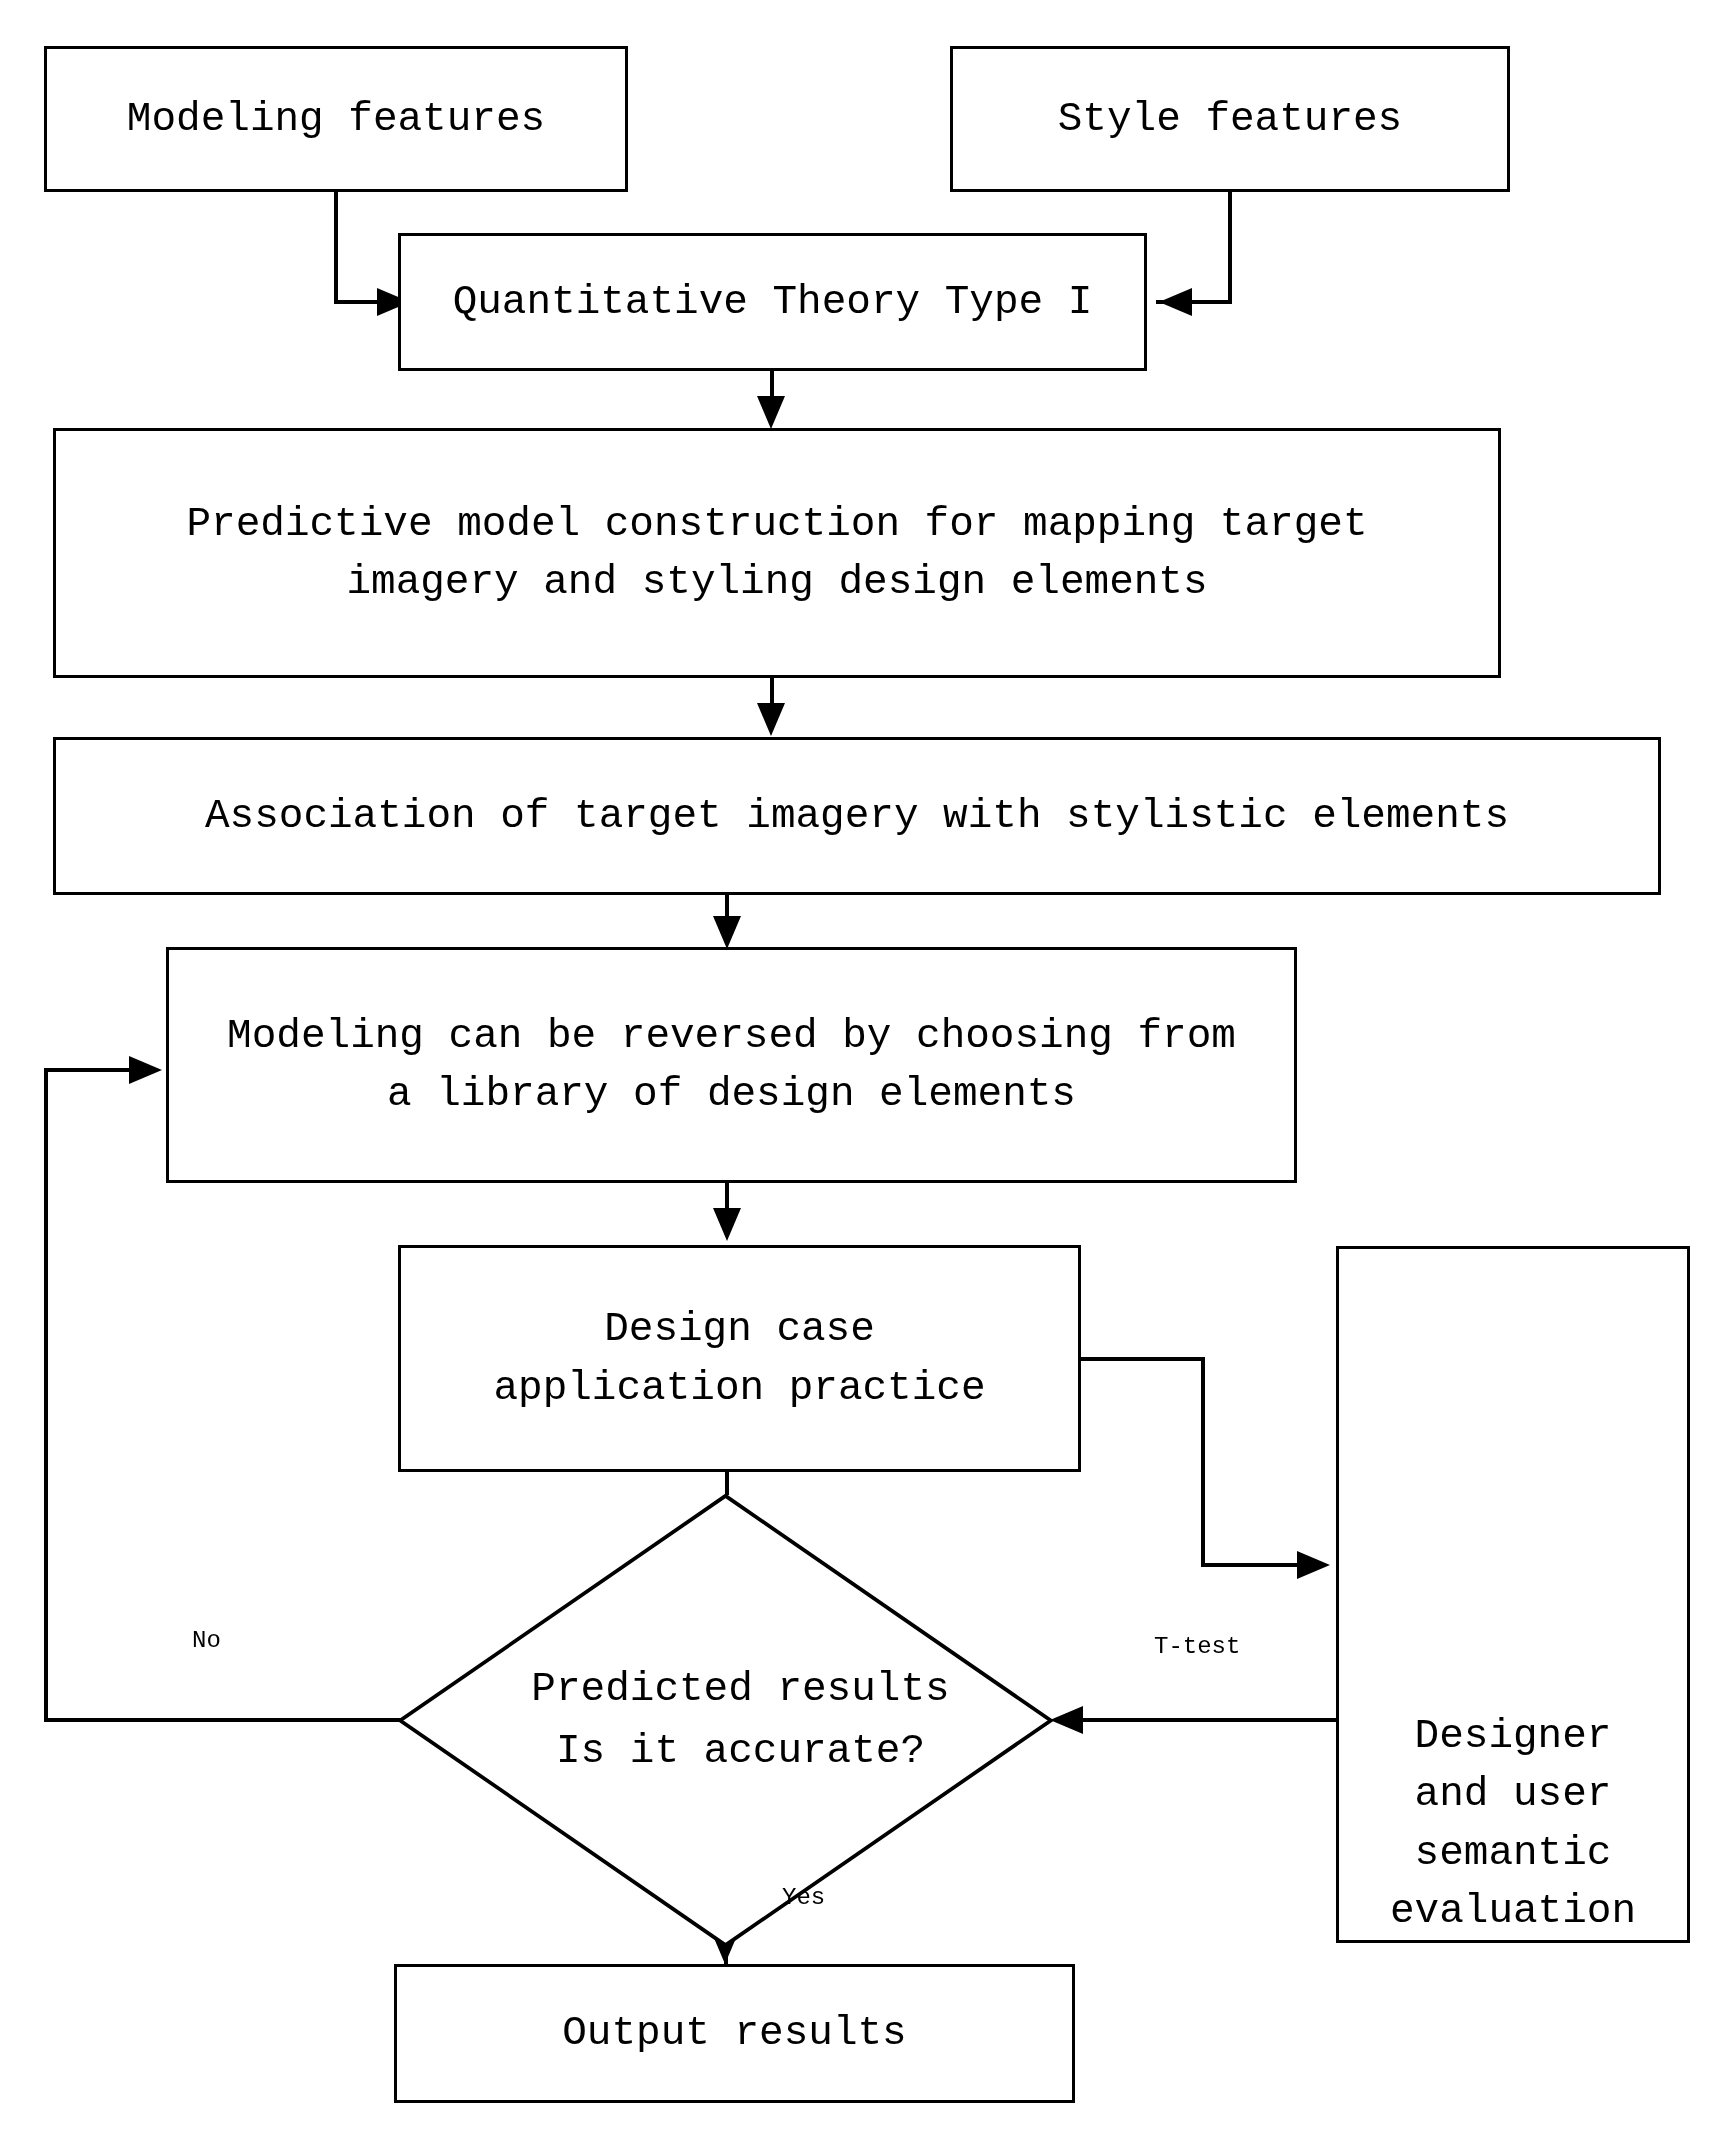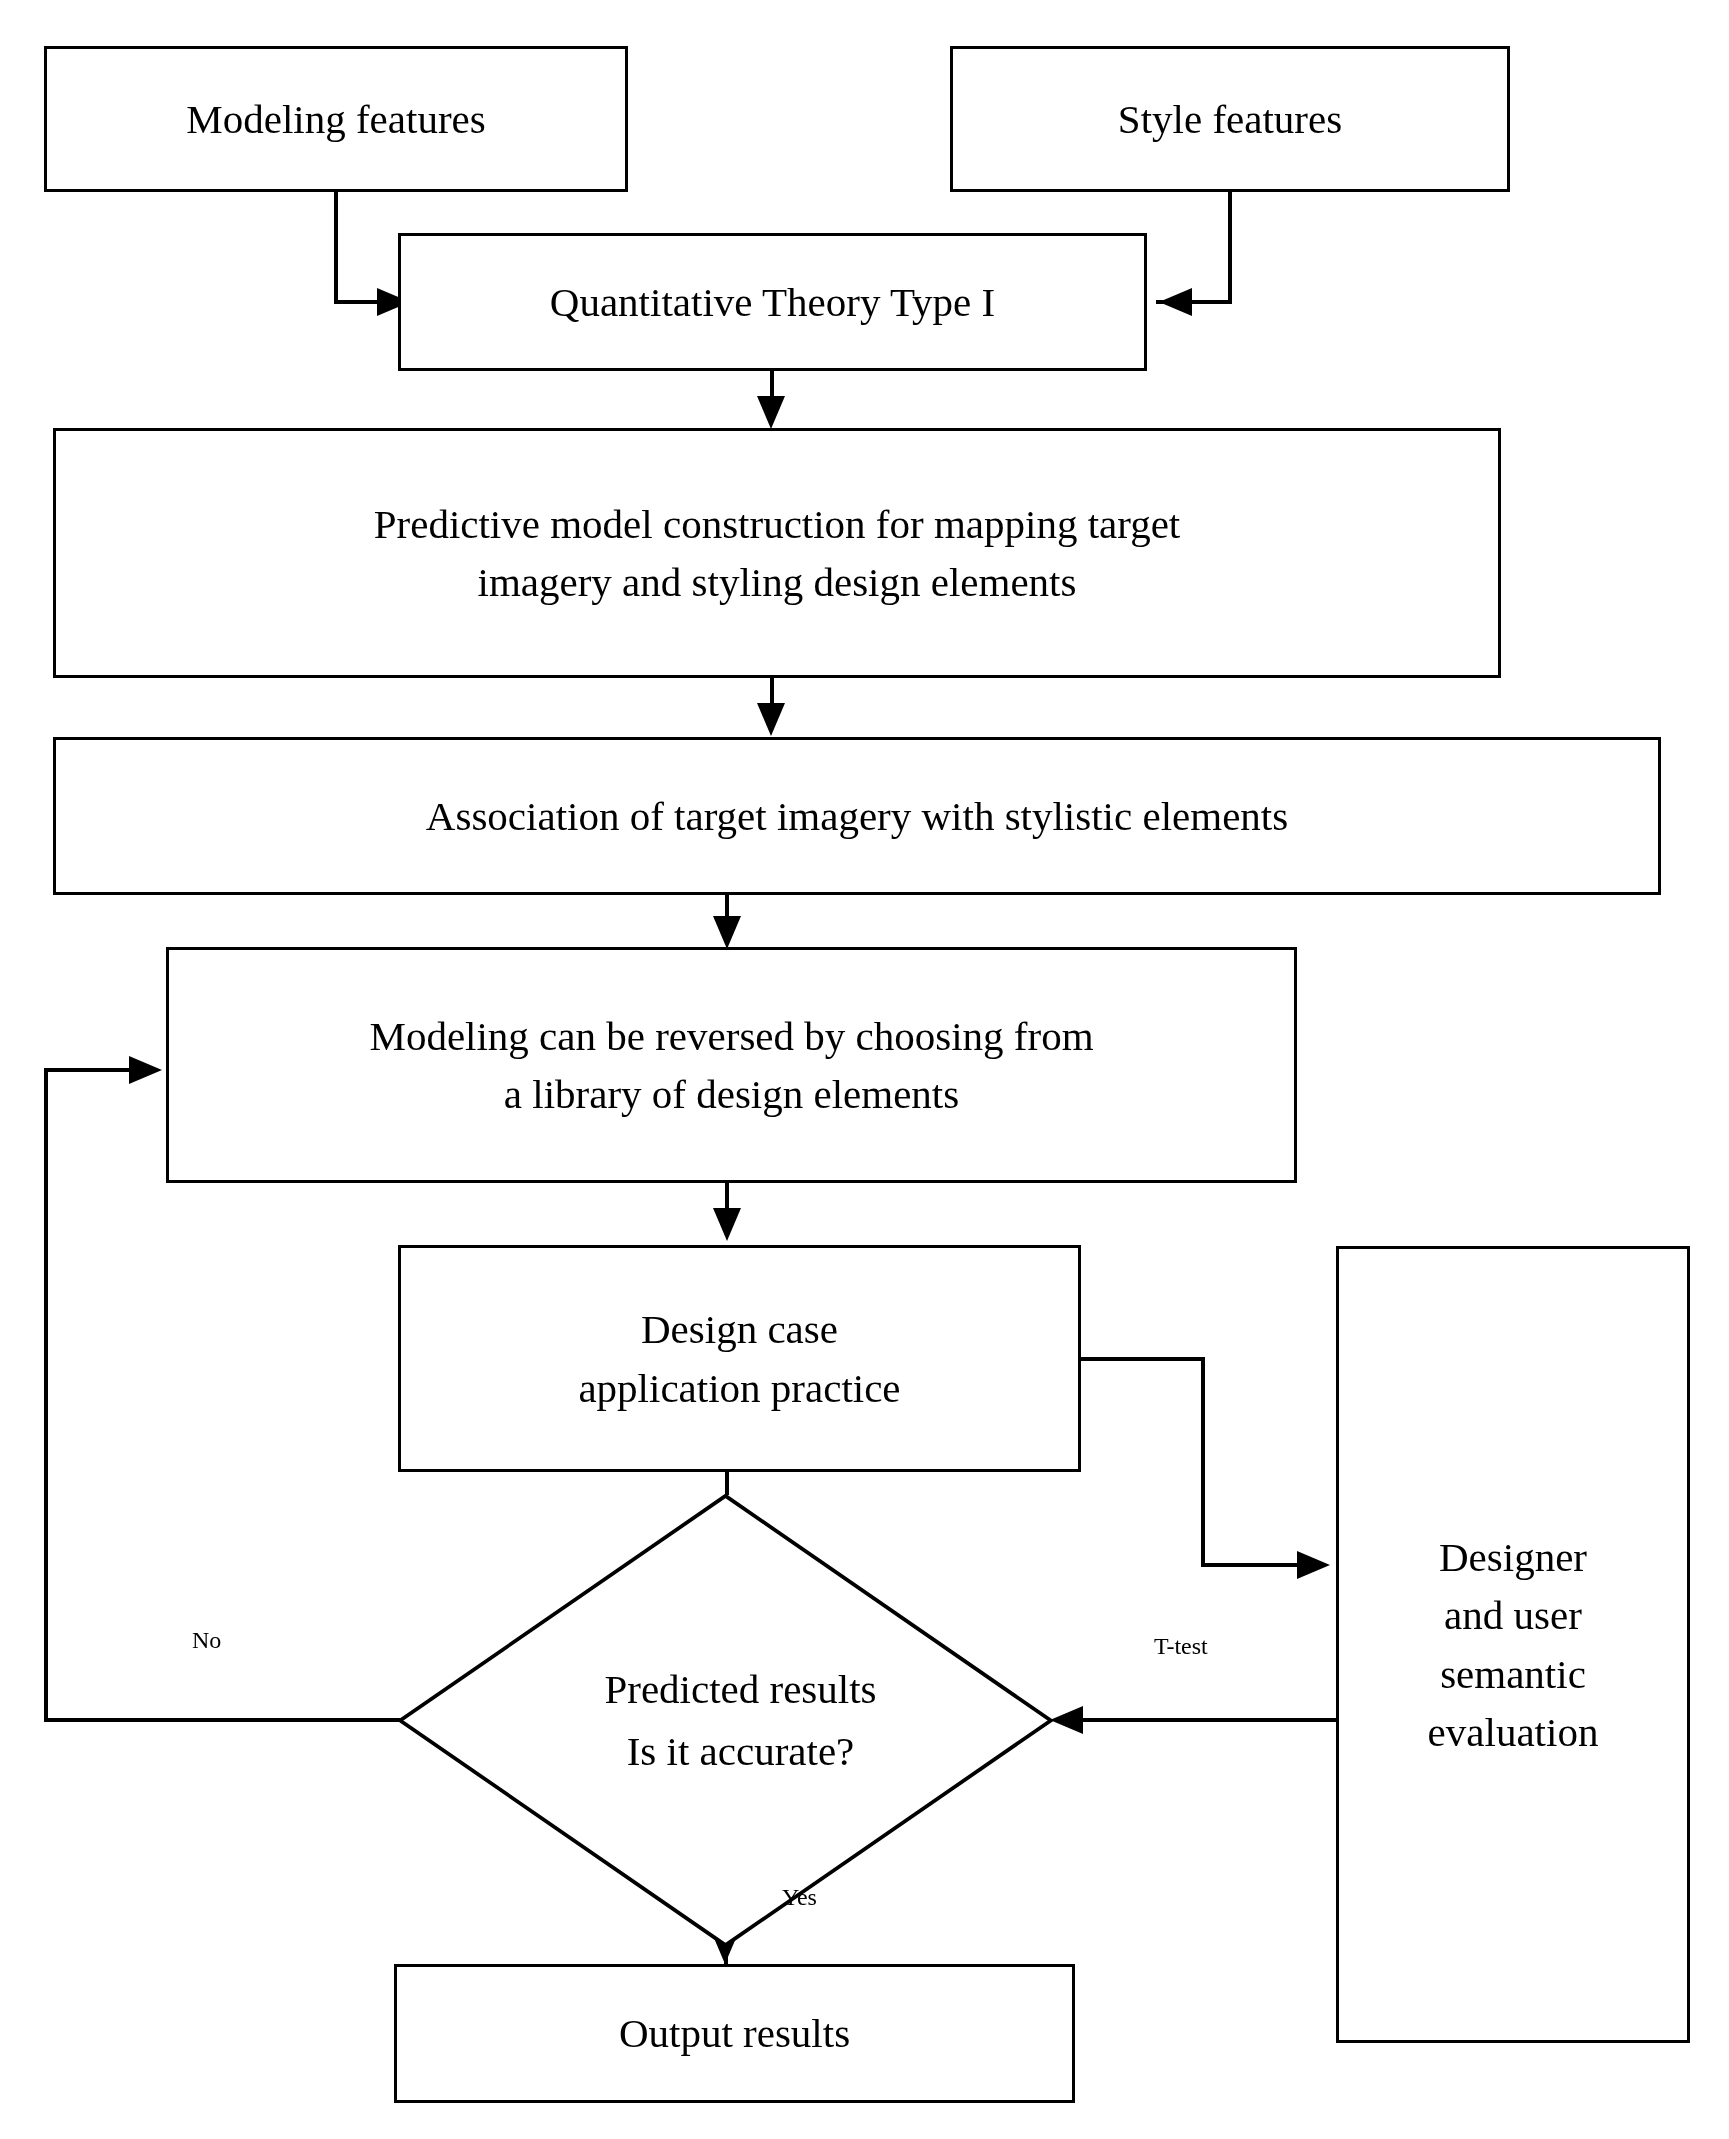--- a/index.html
+++ b/index.html
@@ -6,21 +6,21 @@
     margin: 0;
     padding: 0;
     background: #ffffff;
   }
   #stage {
     position: relative;
     width: 1729px;
     height: 2140px;
     background: #ffffff;
     overflow: hidden;
-    font-family: Liberation Serif, serif;
+    font-family: Liberation Mono, monospace;
   }
 
   
   .node {
     position: absolute;
     box-sizing: border-box;
     border: 3.1px solid #000000;
     background: #ffffff;
     display: flex;
     align-items: center;
@@ -159,21 +159,21 @@
   </div>
 
   <div class="lineV" style="left:725px; top:1181px; height:29.5px;"></div>
   <div class="arrow arrow-down" style="left:713px; top:1208px;"></div>
 
   <div class="node fs-lg" style="left:398px; top:1245px; width:683px; height:227px;">
     <span class="txt">Design case
 application practice</span>
   </div>
 
-  <div class="node fs-lg" style="left:1336px; top:1246px; width:354px; height:797px;">
+  <div class="node fs-lg" style="left:1336px; top:1246px; width:354px; height:697px;align-items:flex-end;">
     <span class="txt">Designer
 and user
 semantic
 evaluation</span>
   </div>
 
   <div class="lineH" style="left:1079px; top:1357px; width:126px;"></div>
   <div class="lineV" style="left:1201px; top:1357px; height:210px;"></div>
   <div class="lineH" style="left:1201px; top:1563px; width:100px;"></div>
   <div class="arrow arrow-right" style="left:1297px; top:1551px;"></div>

